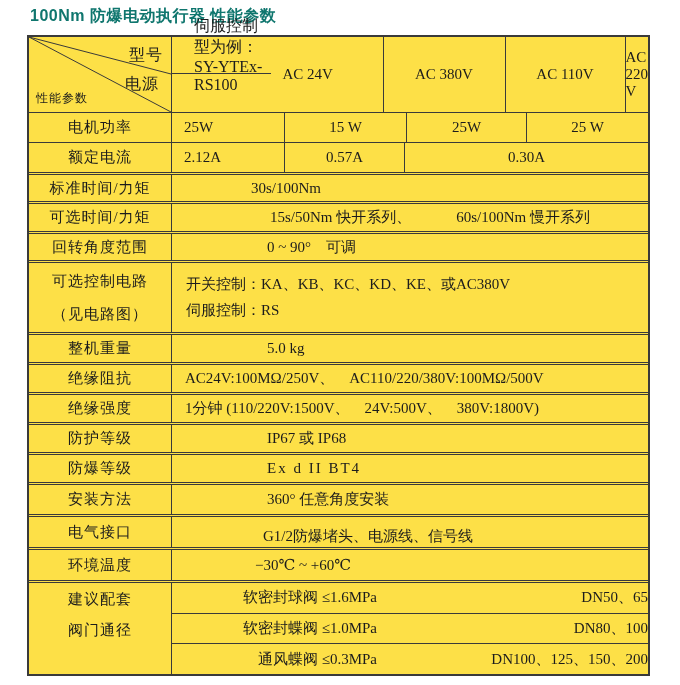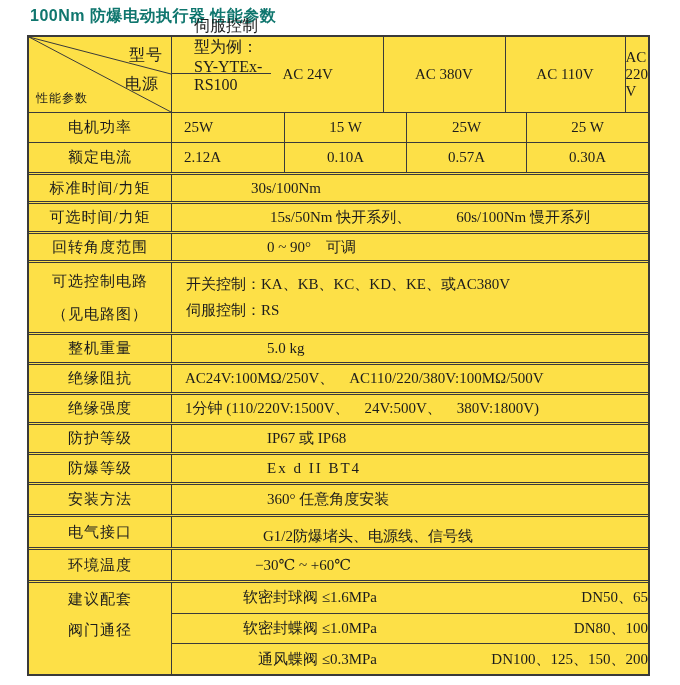--- a/index.html
+++ b/index.html
@@ -113,21 +113,20 @@
       <div class="vc c2">15 W</div>
       <div class="vc c3">25W</div>
       <div class="vc c4">25 W</div>
     </div>
   </div>
 
   <div class="row h30 bt-s">
     <div class="lbl">额定电流</div>
     <div class="vals">
       <div class="vc c1">2.12A</div>
-      <div class="vc c2">0.10A</div>
       <div class="vc c3">0.57A</div>
       <div class="vc c4">0.30A</div>
     </div>
   </div>
 
   <div class="row h29 bt-d">
     <div class="lbl">标准时间/力矩</div>
     <div class="span-val ind-79">30s/100Nm</div>
   </div>
 

